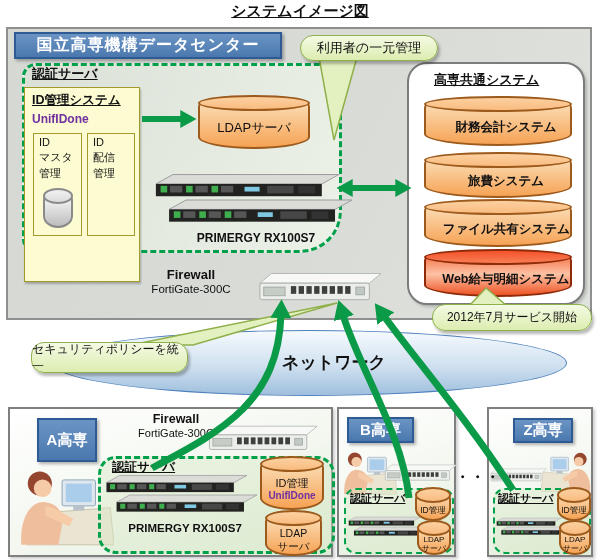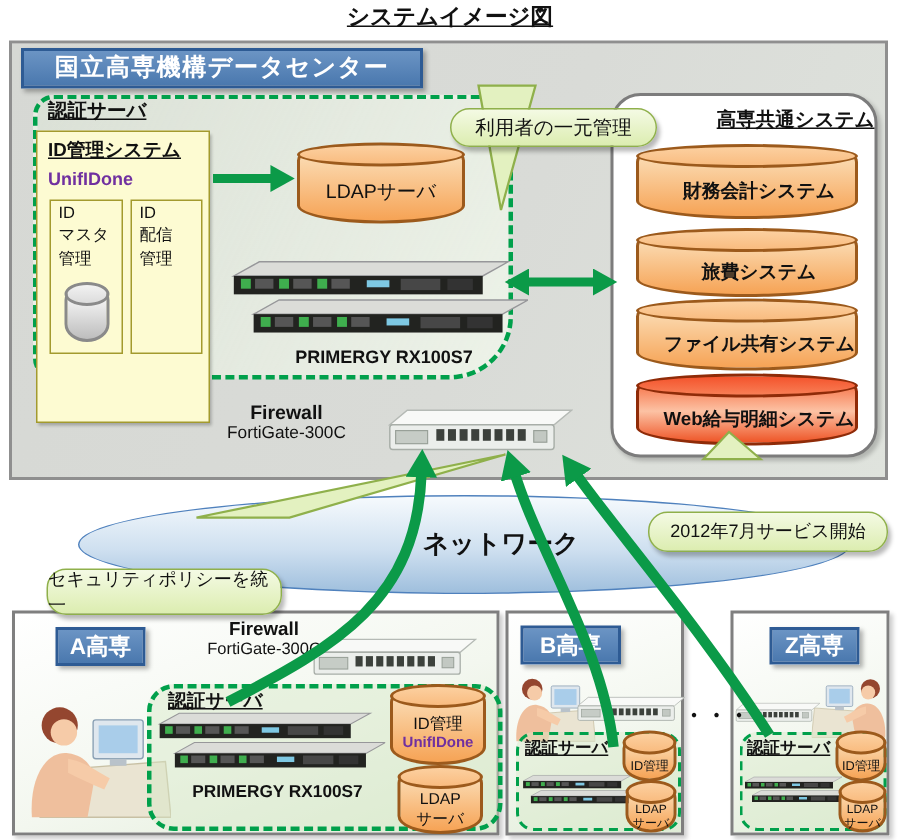--- a/index.html
+++ b/index.html
@@ -46,49 +46,49 @@
   .mdb{left:9px;top:60px;width:30px;height:34px;}
 
   .rack{position:absolute;}
   .primergy-dc{left:158px;top:202px;width:180px;text-align:center;font-size:12px;font-weight:bold;}
   .fw-lbl-dc{left:128px;top:238px;width:110px;text-align:center;font-size:13px;font-weight:bold;}
   .fw-model-dc{left:118px;top:254px;width:130px;text-align:center;font-size:11.5px;}
   .fw{position:absolute;}
 
   .common{position:absolute;left:399px;top:33px;width:178px;height:243px;background:#fff;
       border:2px solid #7c7c7c;border-radius:20px;box-sizing:border-box;box-shadow:2px 2px 3px rgba(0,0,0,.2);}
-  .common-title{margin-top:7px;text-align:right;font-size:13px;font-weight:bold;text-decoration:underline;}
+  .common-title{margin-top:7px;text-align:left;font-size:13px;font-weight:bold;text-decoration:underline;padding-left:25px;}
   .sys{left:15px;width:148px;font-size:12.5px;font-weight:bold;padding-left:16px;}
   .sys1{top:38px;height:44px;}
   .sys2{top:94px;height:40px;}
   .sys3{top:141px;height:42px;justify-content:flex-end;}
   .sys4{top:191px;height:42px;}
 
   
   .ellipse{position:absolute;left:52px;top:330px;width:515px;height:66px;border-radius:50%;
       border:1.5px solid #4f81bd;box-sizing:border-box;z-index:2;
       background:linear-gradient(180deg,#f6fafd 0%,#cfe0f0 55%,#9fbfdd 100%);}
   .net-lbl{position:absolute;left:282px;top:351px;font-size:17px;font-weight:bold;z-index:3;}
 
   
   .callout{position:absolute;background:linear-gradient(180deg,#f4fae4 0%,#dcedb0 100%);
       border:1.5px solid #8fb04b;border-radius:13px;display:flex;align-items:center;
-      justify-content:center;box-shadow:2px 3px 3px rgba(0,0,0,.28);z-index:6;box-sizing:border-box;margin-top:37px;}
+      justify-content:center;box-shadow:2px 3px 3px rgba(0,0,0,.28);z-index:6;box-sizing:border-box;}
   .co-user{left:300px;top:35px;width:138px;height:26px;font-size:13px;}
   .co-service{left:432px;top:304px;width:160px;height:27px;font-size:12px;}
   .co-security{left:31px;top:342px;width:157px;height:31px;font-size:12px;}
 
   
   .site{position:absolute;border:2px solid #7f7f7f;box-sizing:border-box;z-index:1;
       background:linear-gradient(160deg,#ffffff 0%,#f3f7ef 55%,#dfecd6 100%);
       box-shadow:2px 2px 3px rgba(0,0,0,.2);}
   .site-a{left:8px;top:407px;width:325px;height:150px;}
   .site-b{left:337px;top:407px;width:119px;height:150px;}
   .site-z{left:487px;top:407px;width:106px;height:150px;}
-  .site-head-a{left:27px;top:9px;width:60px;height:26px;font-size:15px;}
+  .site-head-a{left:27px;top:9px;width:60px;height:44px;font-size:15px;}
   .site-head-b{left:8px;top:8px;width:67px;height:26px;font-size:15px;}
   .site-head-z{left:24px;top:9px;width:60px;height:25px;font-size:15px;}
   .fw-lbl-a{left:128px;top:3px;width:76px;text-align:center;font-size:12.5px;font-weight:bold;}
   .fw-model-a{left:118px;top:18px;width:96px;text-align:center;font-size:11px;}
   .auth-site{background:rgba(214,232,199,.45);}
   .auth-a{left:88px;top:47px;width:237px;height:98px;border-radius:18px;}
   .auth-a-lbl{left:102px;top:50px;font-size:12.5px;font-weight:bold;text-decoration:underline;}
   .primergy-a{left:100px;top:113px;width:150px;text-align:center;font-size:11.5px;font-weight:bold;}
   .id-a{left:250px;top:53px;width:64px;height:48px;font-size:11px;}
   .id-a .prod{font-size:10px;font-weight:bold;color:#7030a0;}

